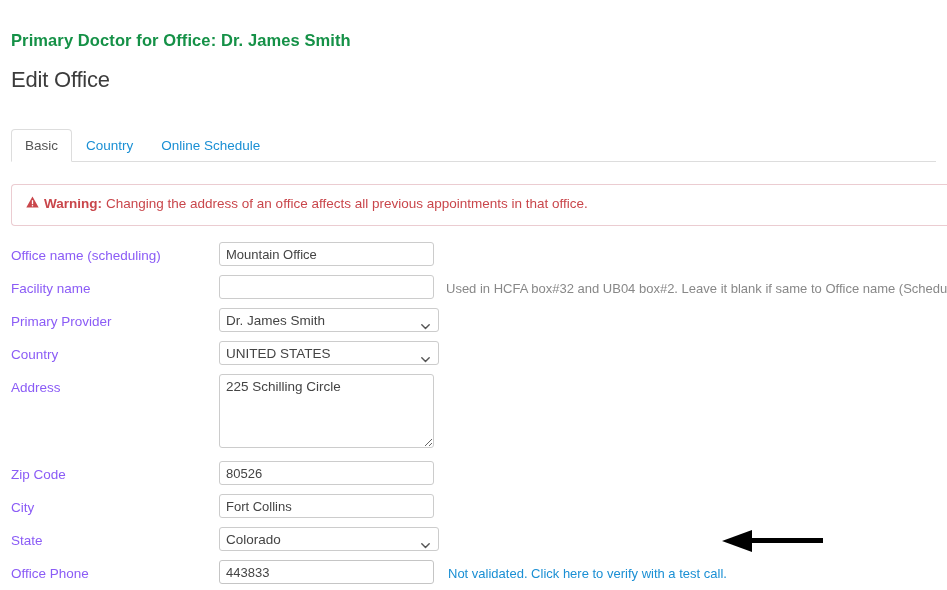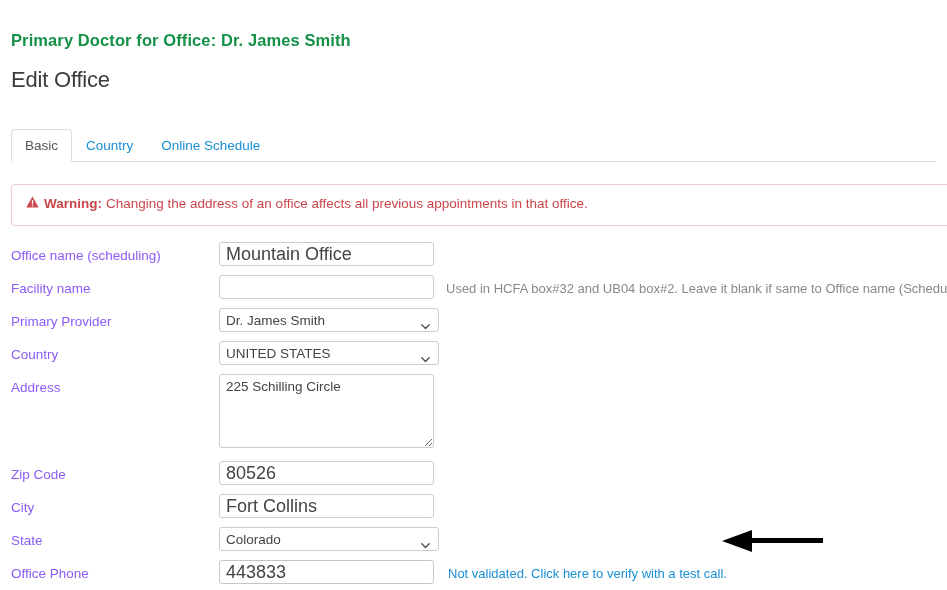--- a/index.html
+++ b/index.html
@@ -122,21 +122,21 @@
   }
   .field-col {
     flex: 0 0 auto;
     position: relative;
   }
   input[type="text"] {
     width: 215px;
     height: 24px;
     box-sizing: border-box;
     padding: 3px 6px;
-    font-size: 18px;
+    font-size: 13px;
     font-family: "Liberation Sans", sans-serif;
     color: #444444;
     border: 1px solid #cccccc;
     border-radius: 3px;
     background: #ffffff;
     outline: none;
   }
   input[type="text"].focused {
     border-color: #c5c5c5;
   }

